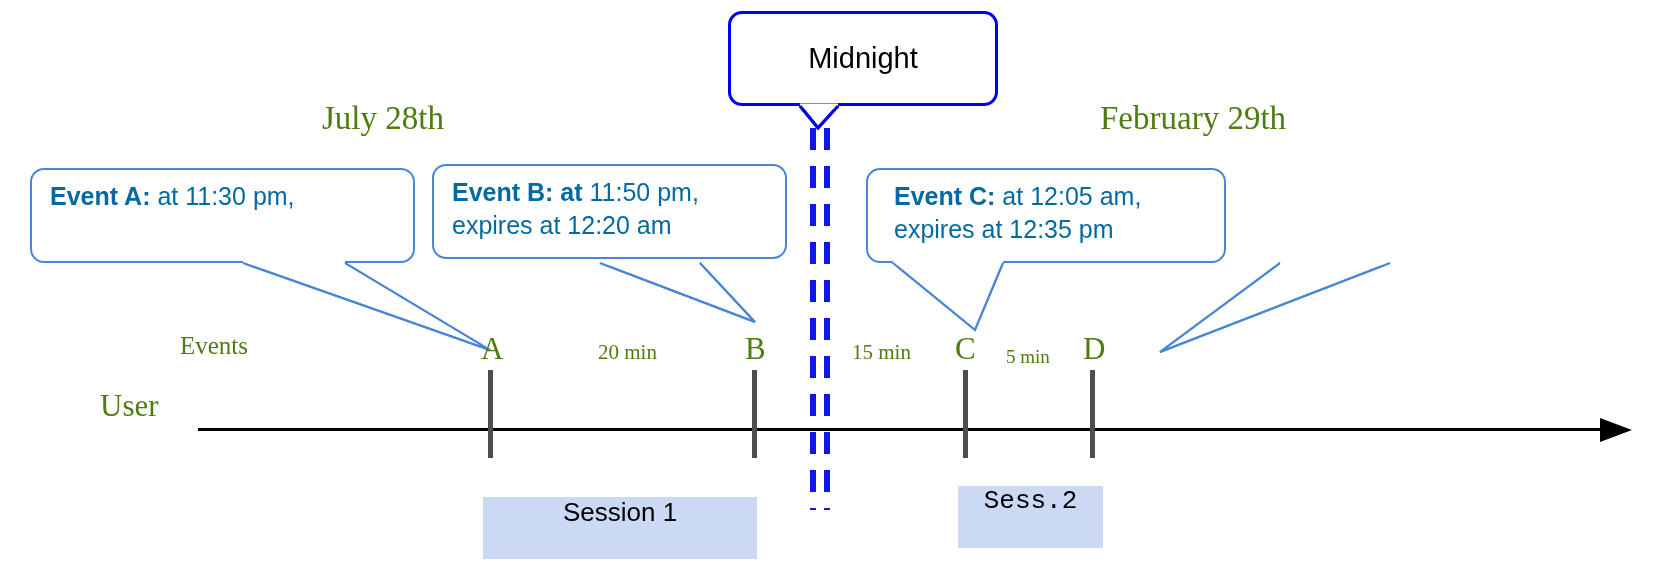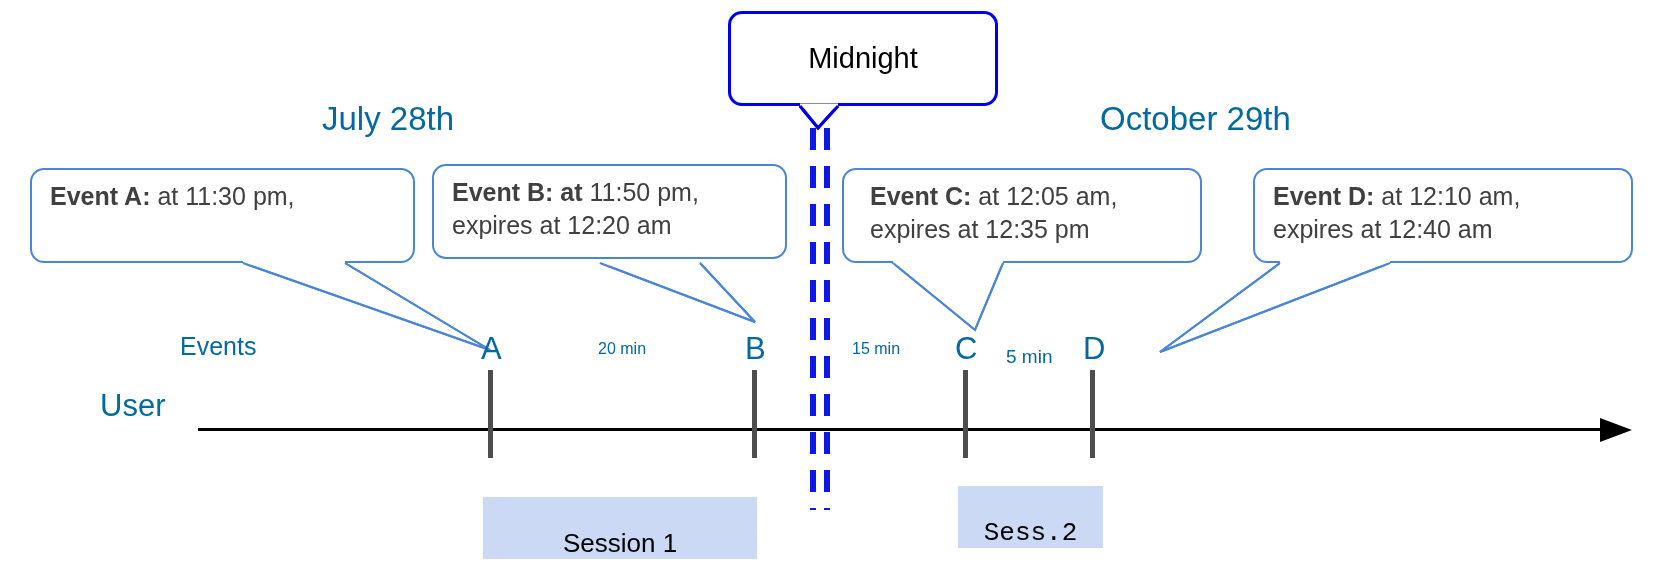--- a/index.html
+++ b/index.html
@@ -21,21 +21,21 @@
 
   
   .callout {
     position: absolute;
     box-sizing: border-box;
     border: 2px solid #4a86d8;
     border-radius: 14px;
     background: #ffffff;
     font-size: 25px;
     line-height: 1.30;
-    color: #404040;
+    color: #0369a1;
     padding: 10px 14px 8px 18px;
     white-space: nowrap;
   }
   .callout b { font-weight: bold; }
 
   
   .midnight-bubble {
     position: absolute;
     box-sizing: border-box;
     border: 3px solid #0000f0;
@@ -45,35 +45,36 @@
     color: #000000;
     display: flex;
     align-items: center;
     justify-content: center;
   }
 
   
   .tlabel {
     position: absolute;
     white-space: nowrap;
-    color: #0369a1;
+    color: #4d7c0f;
+    font-family: Liberation Serif, serif;
   }
   .date-label { font-size: 33px; }
   .axis-name  { font-size: 31px; }
   .small-name { font-size: 25px; }
   .evt-letter { font-size: 31px; }
-  .gap-label  { font-size: 16px; }
+  .gap-label  { font-size: 21px; }
   .gap-label-sm { font-size: 19px; }
 
   
   .session {
     position: absolute;
     background: #ccd9f5;
     display: flex;
-    align-items: flex-end;
+    align-items: flex-start;
     justify-content: center;
     font-size: 26px;
     color: #000000;
     box-sizing: border-box;
   }
 
   
   .axis-line {
     position: absolute;
     height: 3px;
@@ -106,40 +107,36 @@
 </head>
 <body>
 
 <div id="canvas">
 
   <div class="midnight-bubble" style="left:728px; top:11px; width:270px; height:95px;">
     <span>Midnight</span>
   </div>
 
   <div class="tlabel date-label" style="left:322px; top:100px;">July 28th</div>
-  <div class="tlabel date-label" style="left:1100px; top:100px;">October 29th</div>
+  <div class="tlabel date-label" style="left:1100px; top:100px;">February 29th</div>
 
   <div class="callout" style="left:30px; top:168px; width:385px; height:95px;">
     <b>Event A:</b><span> at 11:30 pm,</span><br>
   </div>
 
   <div class="callout" style="left:432px; top:164px; width:355px; height:95px;">
     <b>Event B: at</b><span> 11:50 pm,</span><br>
     <span>expires at 12:20 am</span>
   </div>
 
-  <div class="callout" style="left:842px; top:168px; width:360px; height:95px;padding-left:26px;">
+  <div class="callout" style="left:866px; top:168px; width:360px; height:95px;padding-left:26px;">
     <b>Event C:</b><span> at 12:05 am,</span><br>
     <span>expires at 12:35 pm</span>
   </div>
 
-  <div class="callout" style="left:1253px; top:168px; width:380px; height:95px;">
-    <b>Event D:</b><span>  at 12:10 am,</span><br>
-    <span>expires at 12:40 am</span>
-  </div>
 
   <svg class="overlay" viewBox="0 0 1668 578">
 
     <polyline points="800,106 818,128 838,106" fill="#ffffff" stroke="#0000f0" stroke-width="3" stroke-linejoin="miter"></polyline>
     <line x1="800" y1="106" x2="838" y2="106" stroke="#ffffff" stroke-width="5"></line>
     <polyline points="800,106 818,128 838,106" fill="none" stroke="#0000f0" stroke-width="3" stroke-linejoin="miter"></polyline>
 
     <polygon points="243,263 345,263 490,350" fill="#ffffff" stroke="#4a86d8" stroke-width="2" stroke-linejoin="miter"></polygon>
     <line x1="243" y1="263" x2="345" y2="263" stroke="#ffffff" stroke-width="5"></line>
     <polyline points="243,263 490,350 345,263" fill="none" stroke="#4a86d8" stroke-width="2"></polyline>

